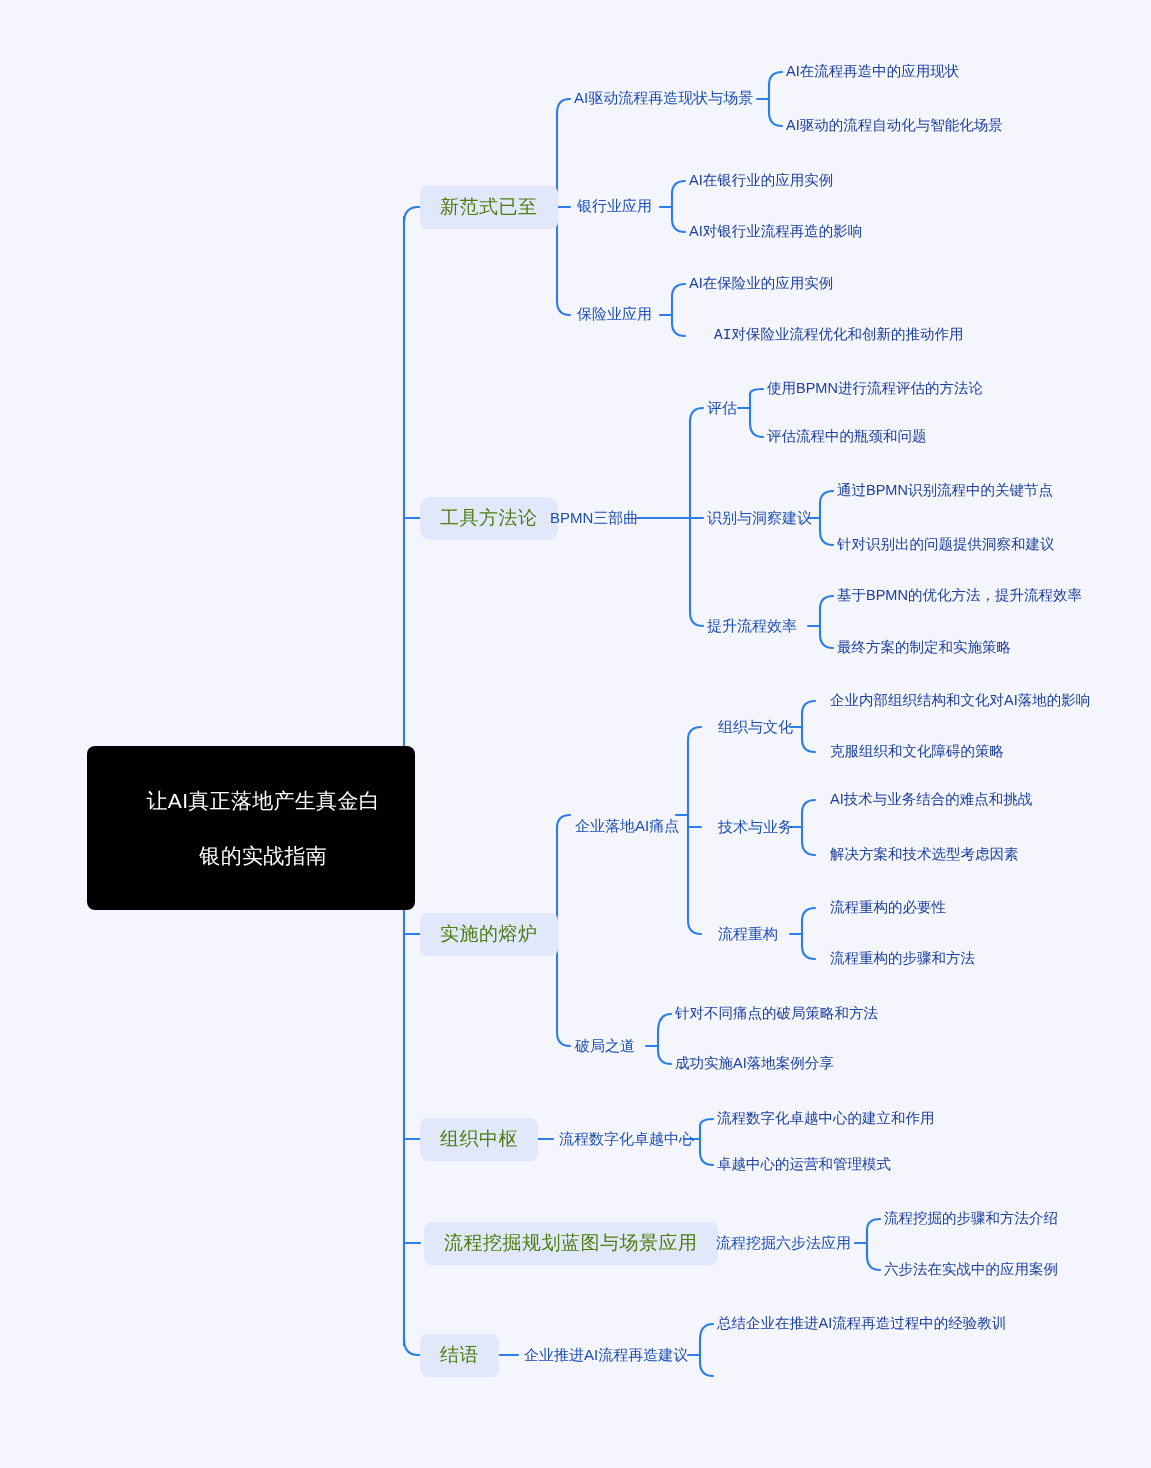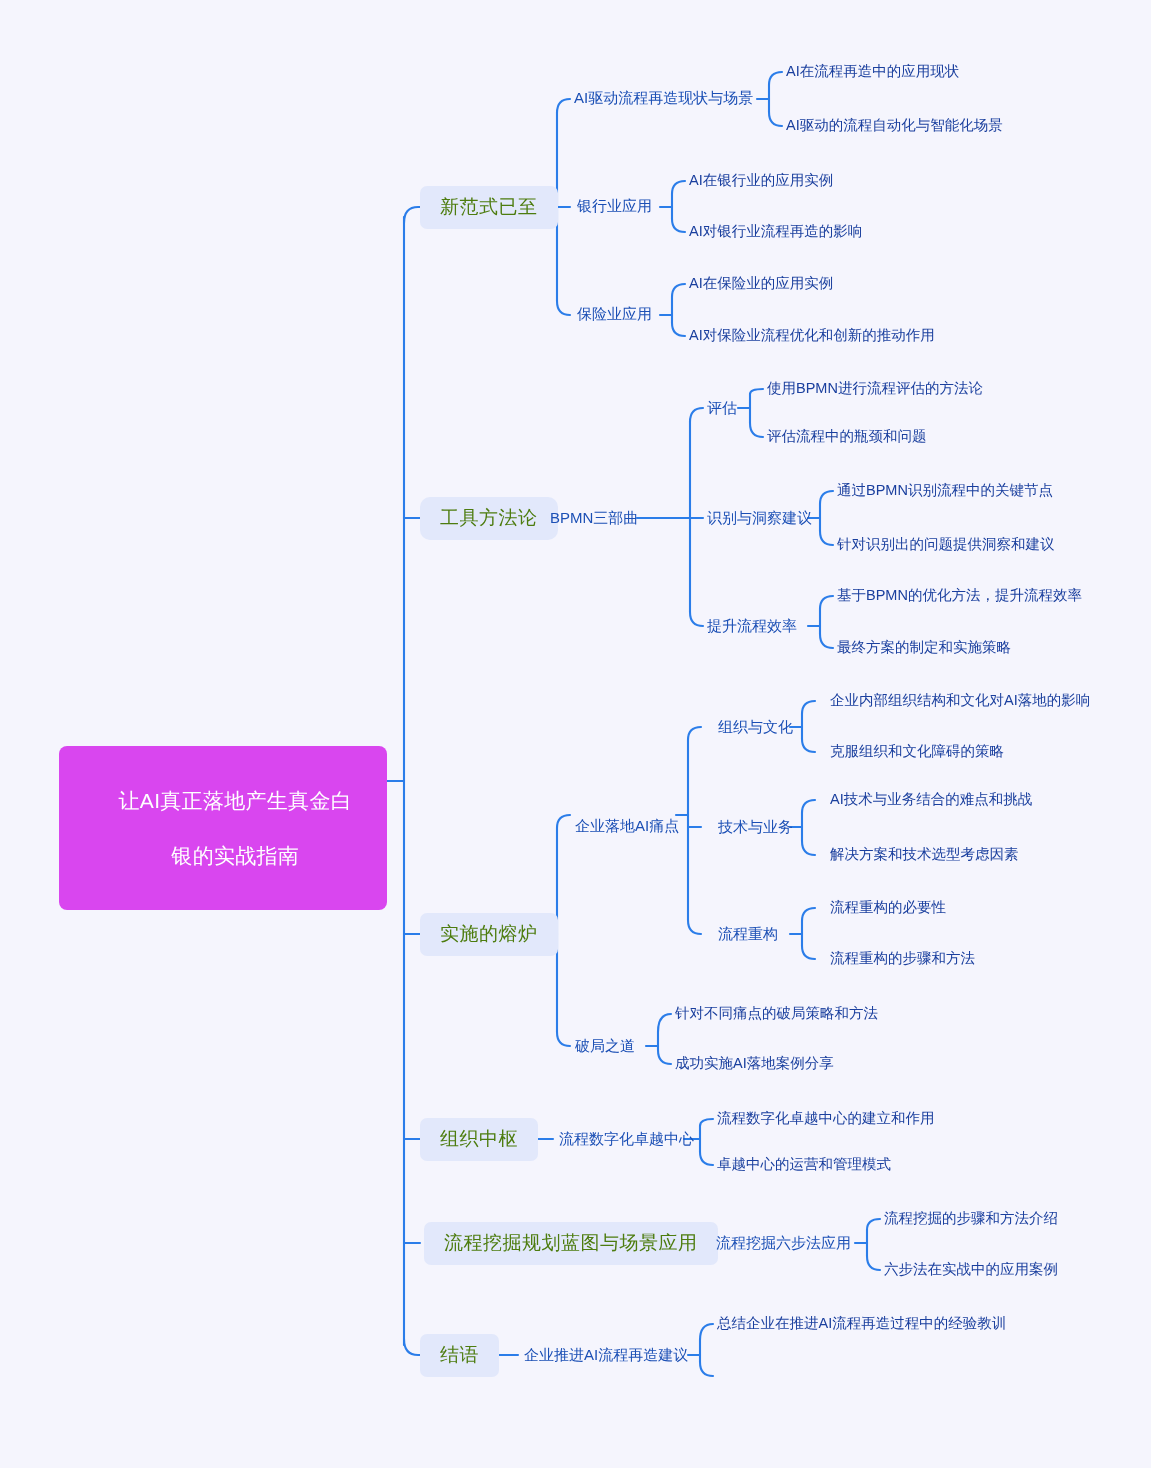--- a/index.html
+++ b/index.html
@@ -27,29 +27,30 @@
     pointer-events: none;
   }
   .node {
     position: absolute;
     white-space: pre;
     line-height: 1.30;
   }
 
   
   .root-node {
-    background: #d946ef;
+    background: #000000;
     color: #ffffff;
     border-radius: 8px;
     font-size: 21px;
     font-weight: 500;
     text-align: center;
     padding: 14px 18px;
     box-sizing: border-box;
     letter-spacing: 0.3px;
+    margin-left: 28px;
   }
 
   
   .l1-node {
     background: #e2e8fb;
     color: #4d7c0f;
     border-radius: 7px;
     font-size: 19px;
     padding: 9px 20px;
     box-sizing: border-box;
@@ -199,21 +200,21 @@
   <div class="node l2-node" style="left:574px; top:88px;">AI驱动流程再造现状与场景</div>
   <div class="node l3-node" style="left:786px; top:62px;">AI在流程再造中的应用现状</div>
   <div class="node l3-node" style="left:786px; top:116px;">AI驱动的流程自动化与智能化场景</div>
 
   <div class="node l2-node" style="left:577px; top:196px;">银行业应用</div>
   <div class="node l3-node" style="left:689px; top:171px;">AI在银行业的应用实例</div>
   <div class="node l3-node" style="left:689px; top:222px;">AI对银行业流程再造的影响</div>
 
   <div class="node l2-node" style="left:577px; top:304px;">保险业应用</div>
   <div class="node l3-node" style="left:689px; top:274px;">AI在保险业的应用实例</div>
-  <div class="node l3-node" style="left:689px; top:326px;">AI对保险业流程优化和创新的推动作用</div>
+  <div class="node l3-node" style="left:714px; top:326px;font-family:Liberation Mono, monospace;">AI对保险业流程优化和创新的推动作用</div>
 
   <div class="node l1-node" style="left:420px; top:497px;border-radius:10px;">工具方法论</div>
 
   <div class="node l2-node" style="left:550px; top:508px;">BPMN三部曲</div>
 
   <div class="node l2-node" style="left:707px; top:398px;">评估</div>
   <div class="node l3-node" style="left:767px; top:379px;">使用BPMN进行流程评估的方法论</div>
   <div class="node l3-node" style="left:767px; top:427px;">评估流程中的瓶颈和问题</div>
 
   <div class="node l2-node" style="left:707px; top:508px;">识别与洞察建议</div>

